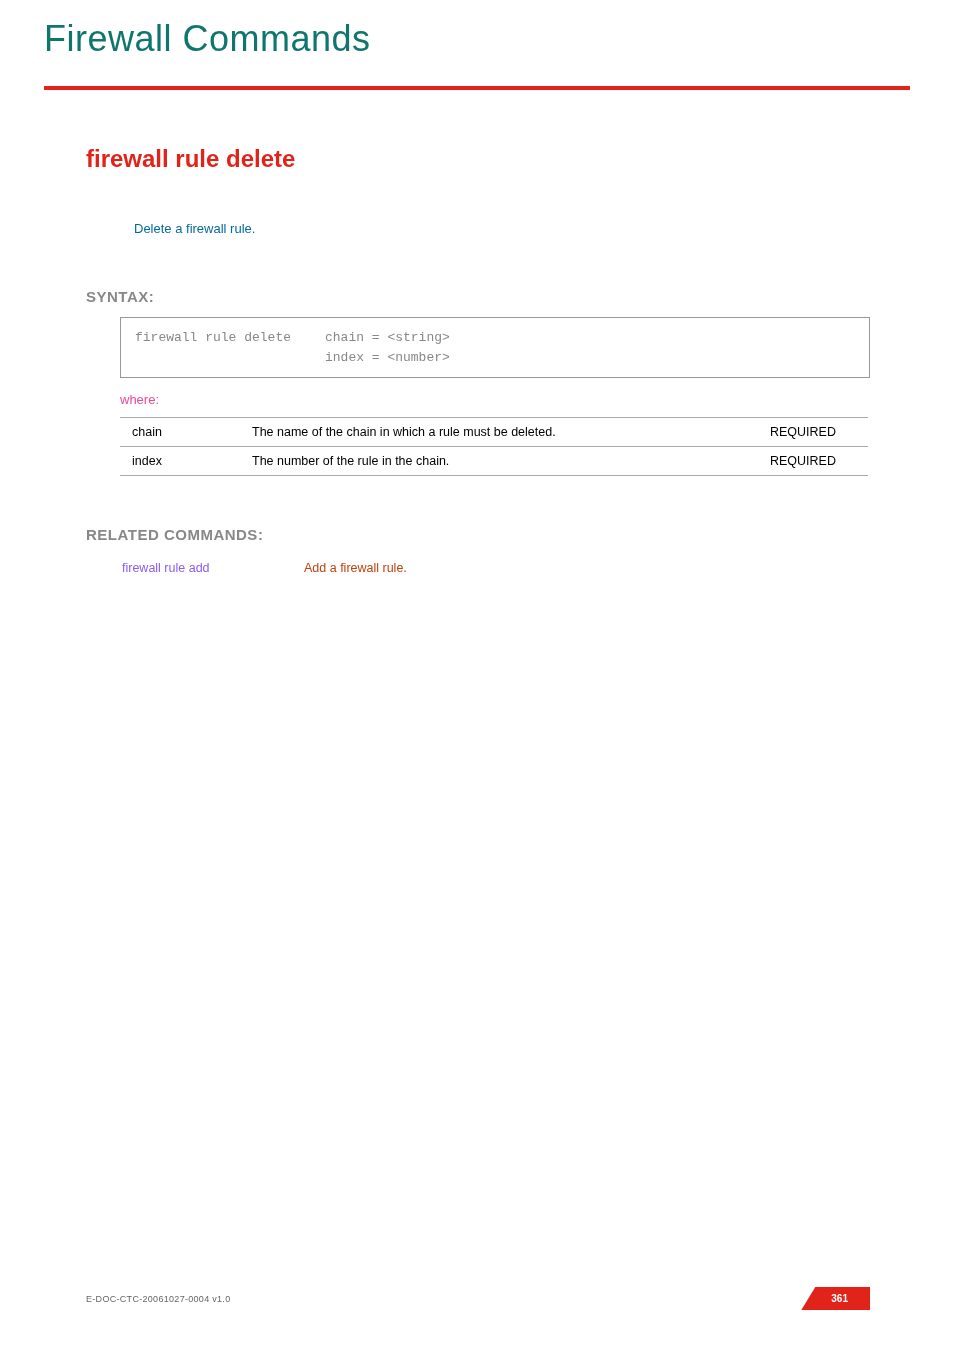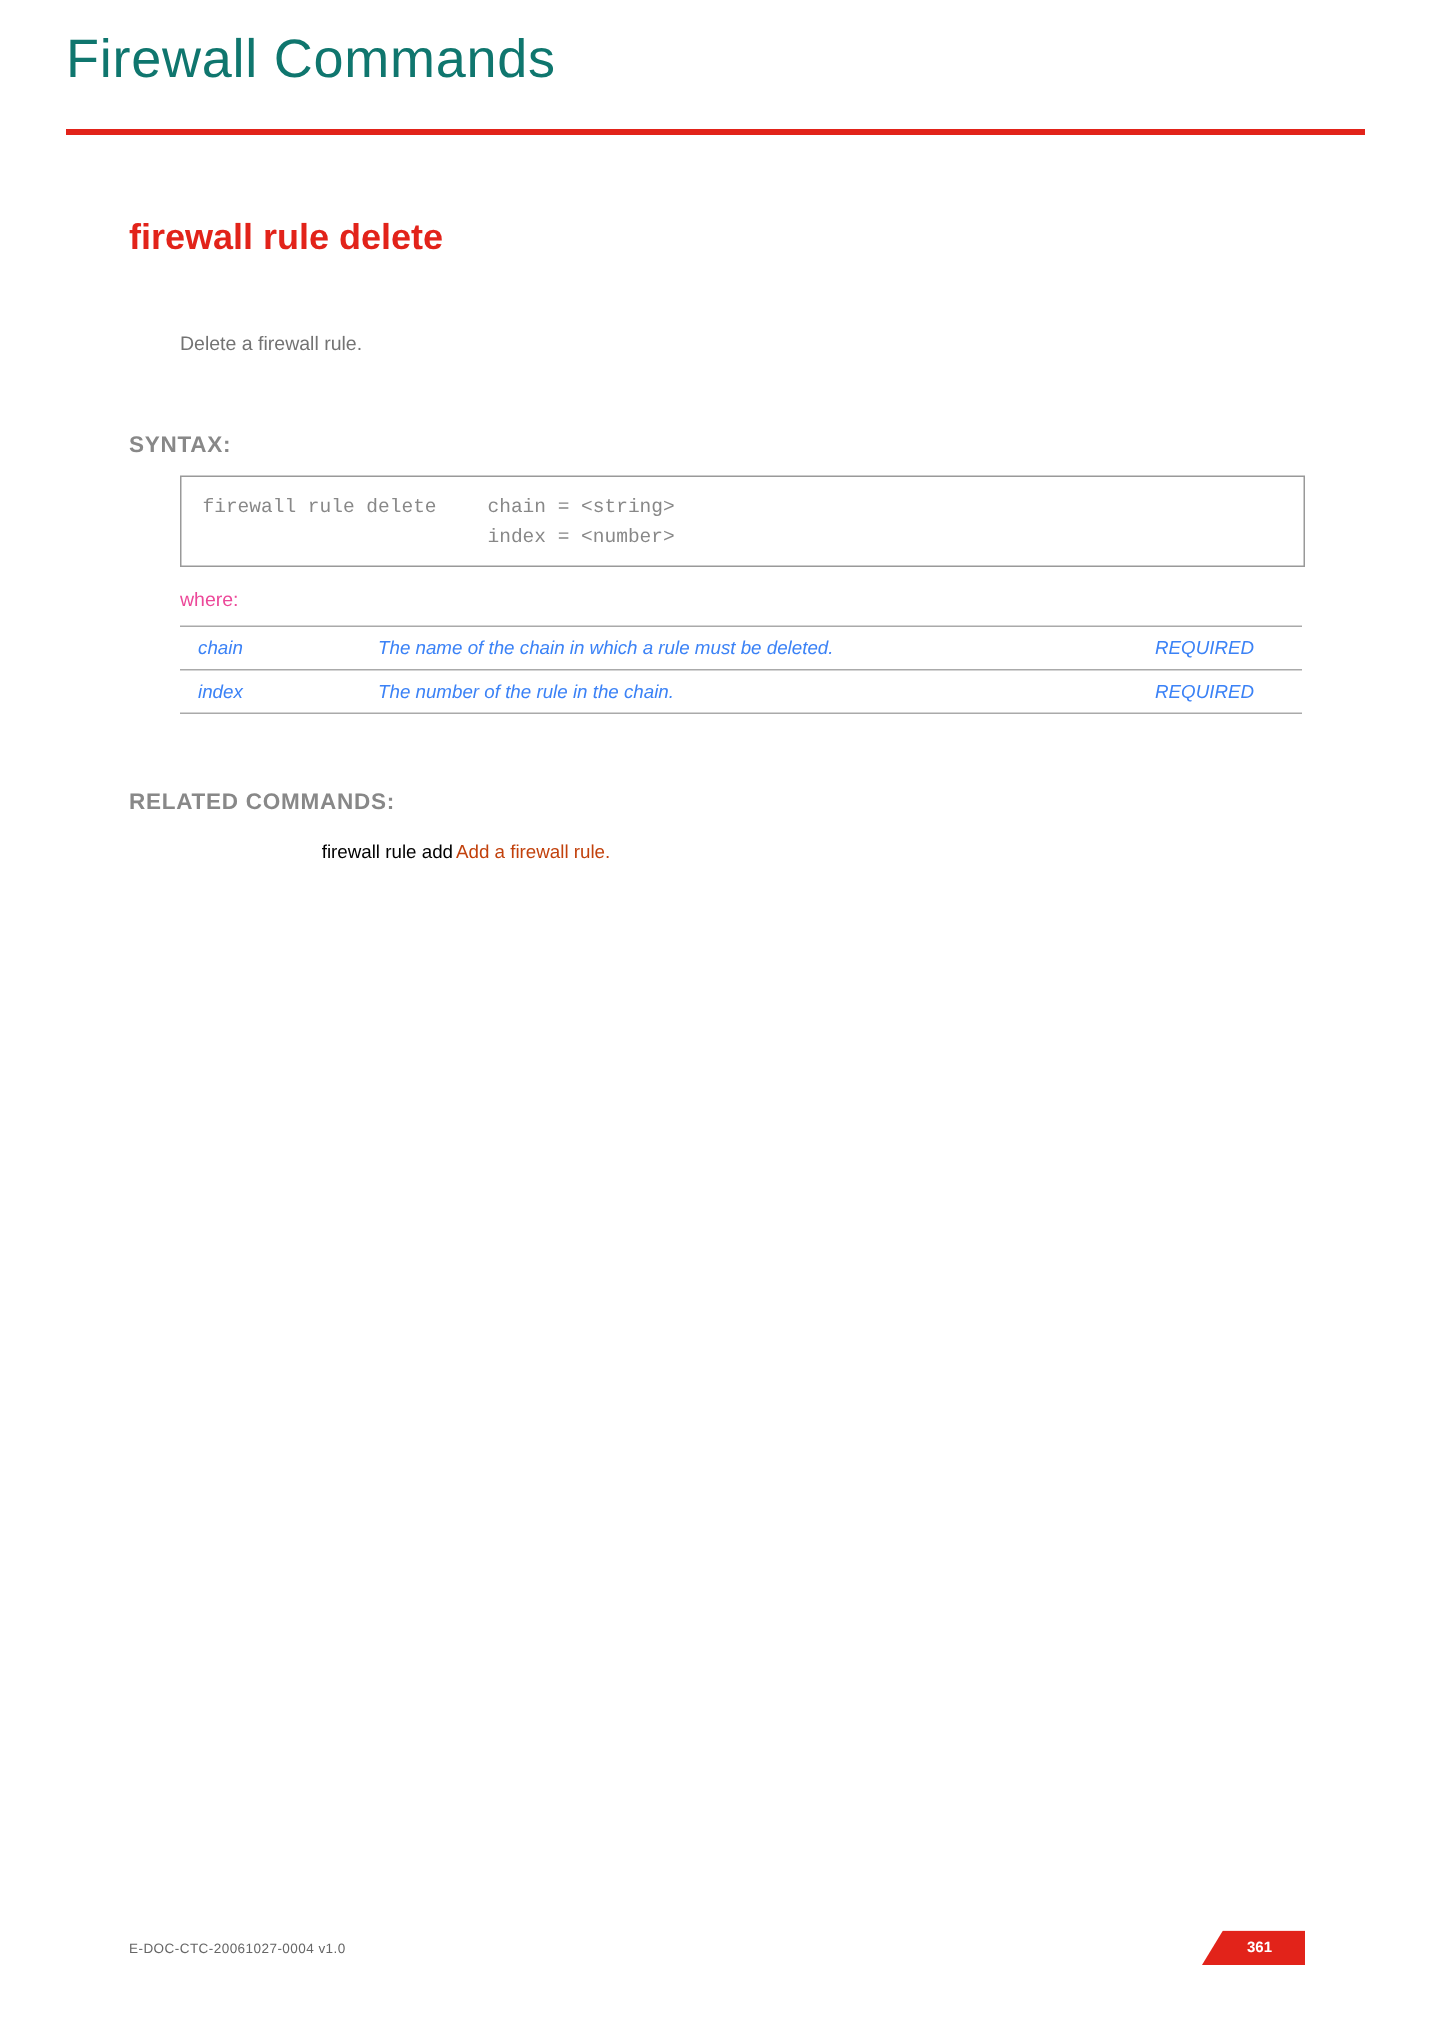--- a/index.html
+++ b/index.html
@@ -35,22 +35,22 @@
     width: 784px;
   }
   .command-title {
     font-size: 24px;
     font-weight: bold;
     color: #e2231a;
     margin-bottom: 48px;
   }
   .intro-text {
     font-size: 13px;
-    color: #737373;
-    margin-left: 34px;
+    color: #0369a1;
+    margin-left: 48px;
     margin-bottom: 52px;
   }
   .section-heading {
     font-size: 15px;
     font-weight: bold;
     color: #888888;
     letter-spacing: 0.5px;
     margin-bottom: 12px;
   }
   .syntax-box {
@@ -70,38 +70,37 @@
     font-size: 13px;
     color: #ec4899;
     margin-left: 34px;
     margin-bottom: 10px;
   }
   .param-table {
     width: 748px;
     margin-left: 34px;
     border-collapse: collapse;
     font-size: 12.5px;
-    color: #3b82f6;
+    color: #000000;
     margin-bottom: 50px;
-    font-style: italic;
   }
   .param-table td {
     border-top: 1px solid #aaa;
     border-bottom: 1px solid #aaa;
     padding: 7px 10px 7px 12px;
     vertical-align: top;
   }
   .param-table td:first-child { width: 120px; }
   .param-table td:last-child { width: 110px; text-align: left; }
   .related-table {
     margin-left: 34px;
     font-size: 12.5px;
   }
   .related-table td { padding: 4px 0; vertical-align: top; }
-  .related-cmd { color: #000000; width: 180px; display: inline-block; text-align: right; }
+  .related-cmd { color: #8b5cf6; width: 180px; display: inline-block; }
   .related-desc { color: #c2410c; }
   .footer {
     position: absolute;
     bottom: 40px;
     left: 86px;
     width: 784px;
     display: flex;
     justify-content: space-between;
     align-items: center;
   }

